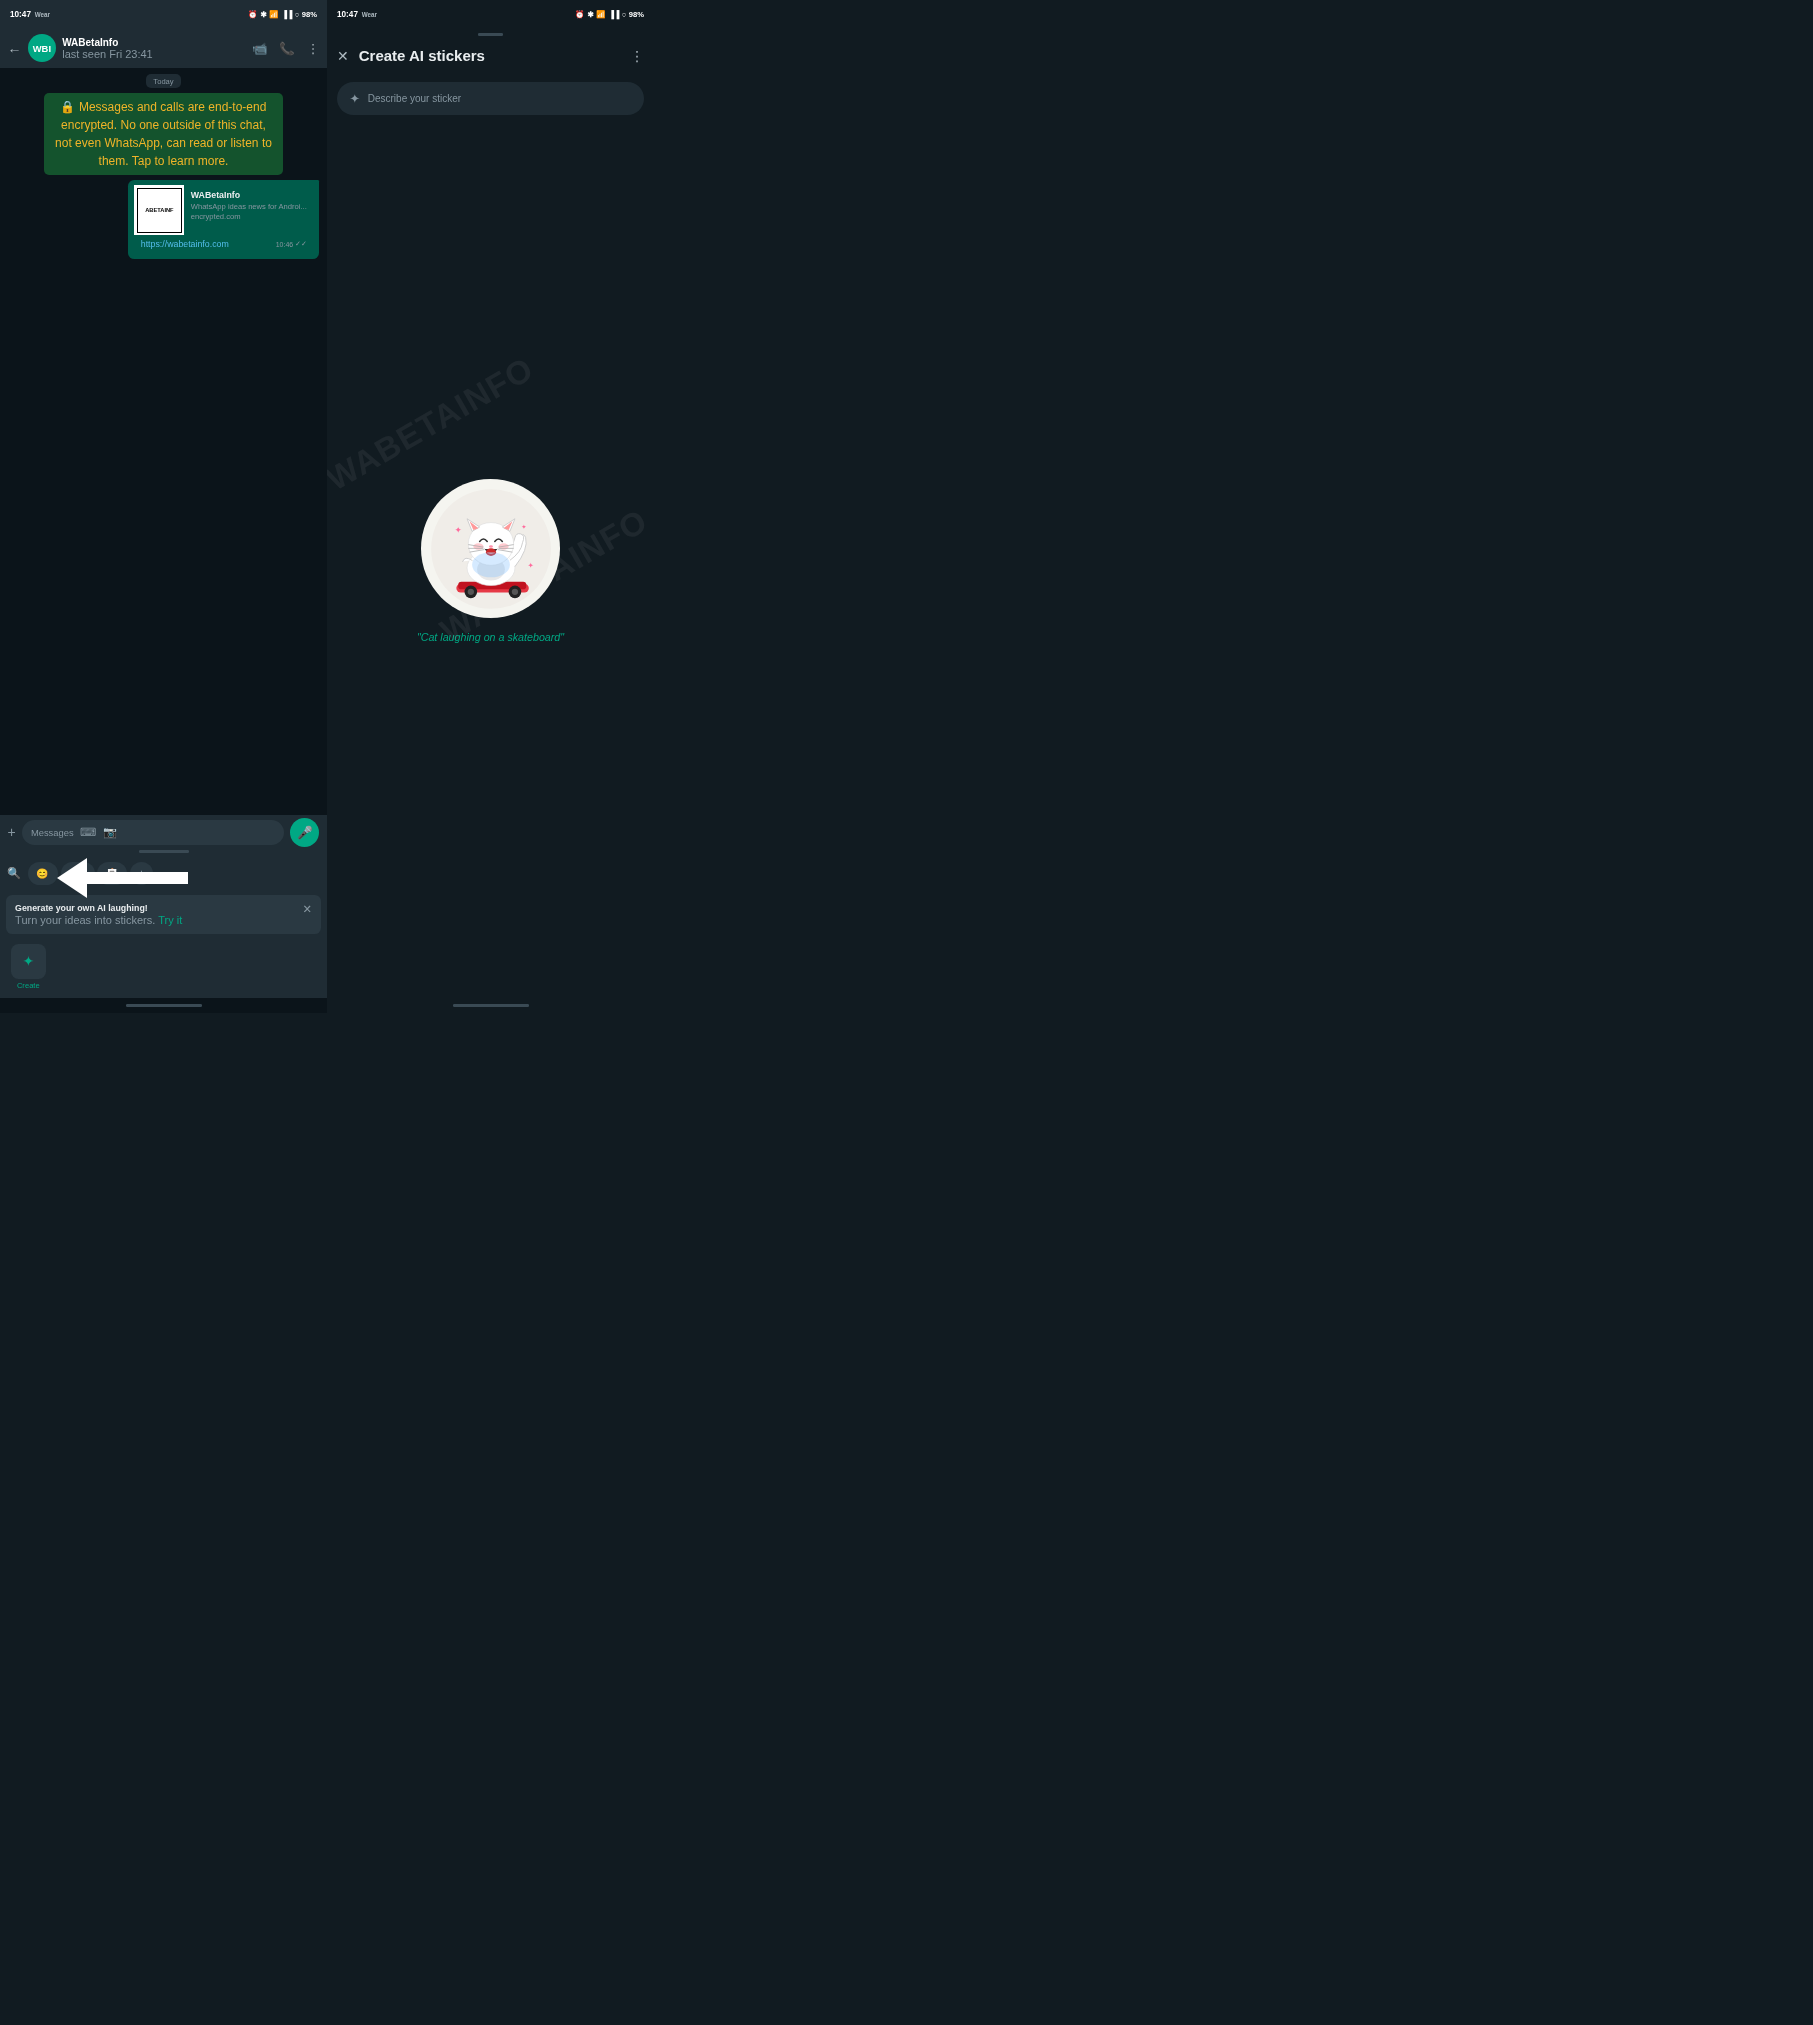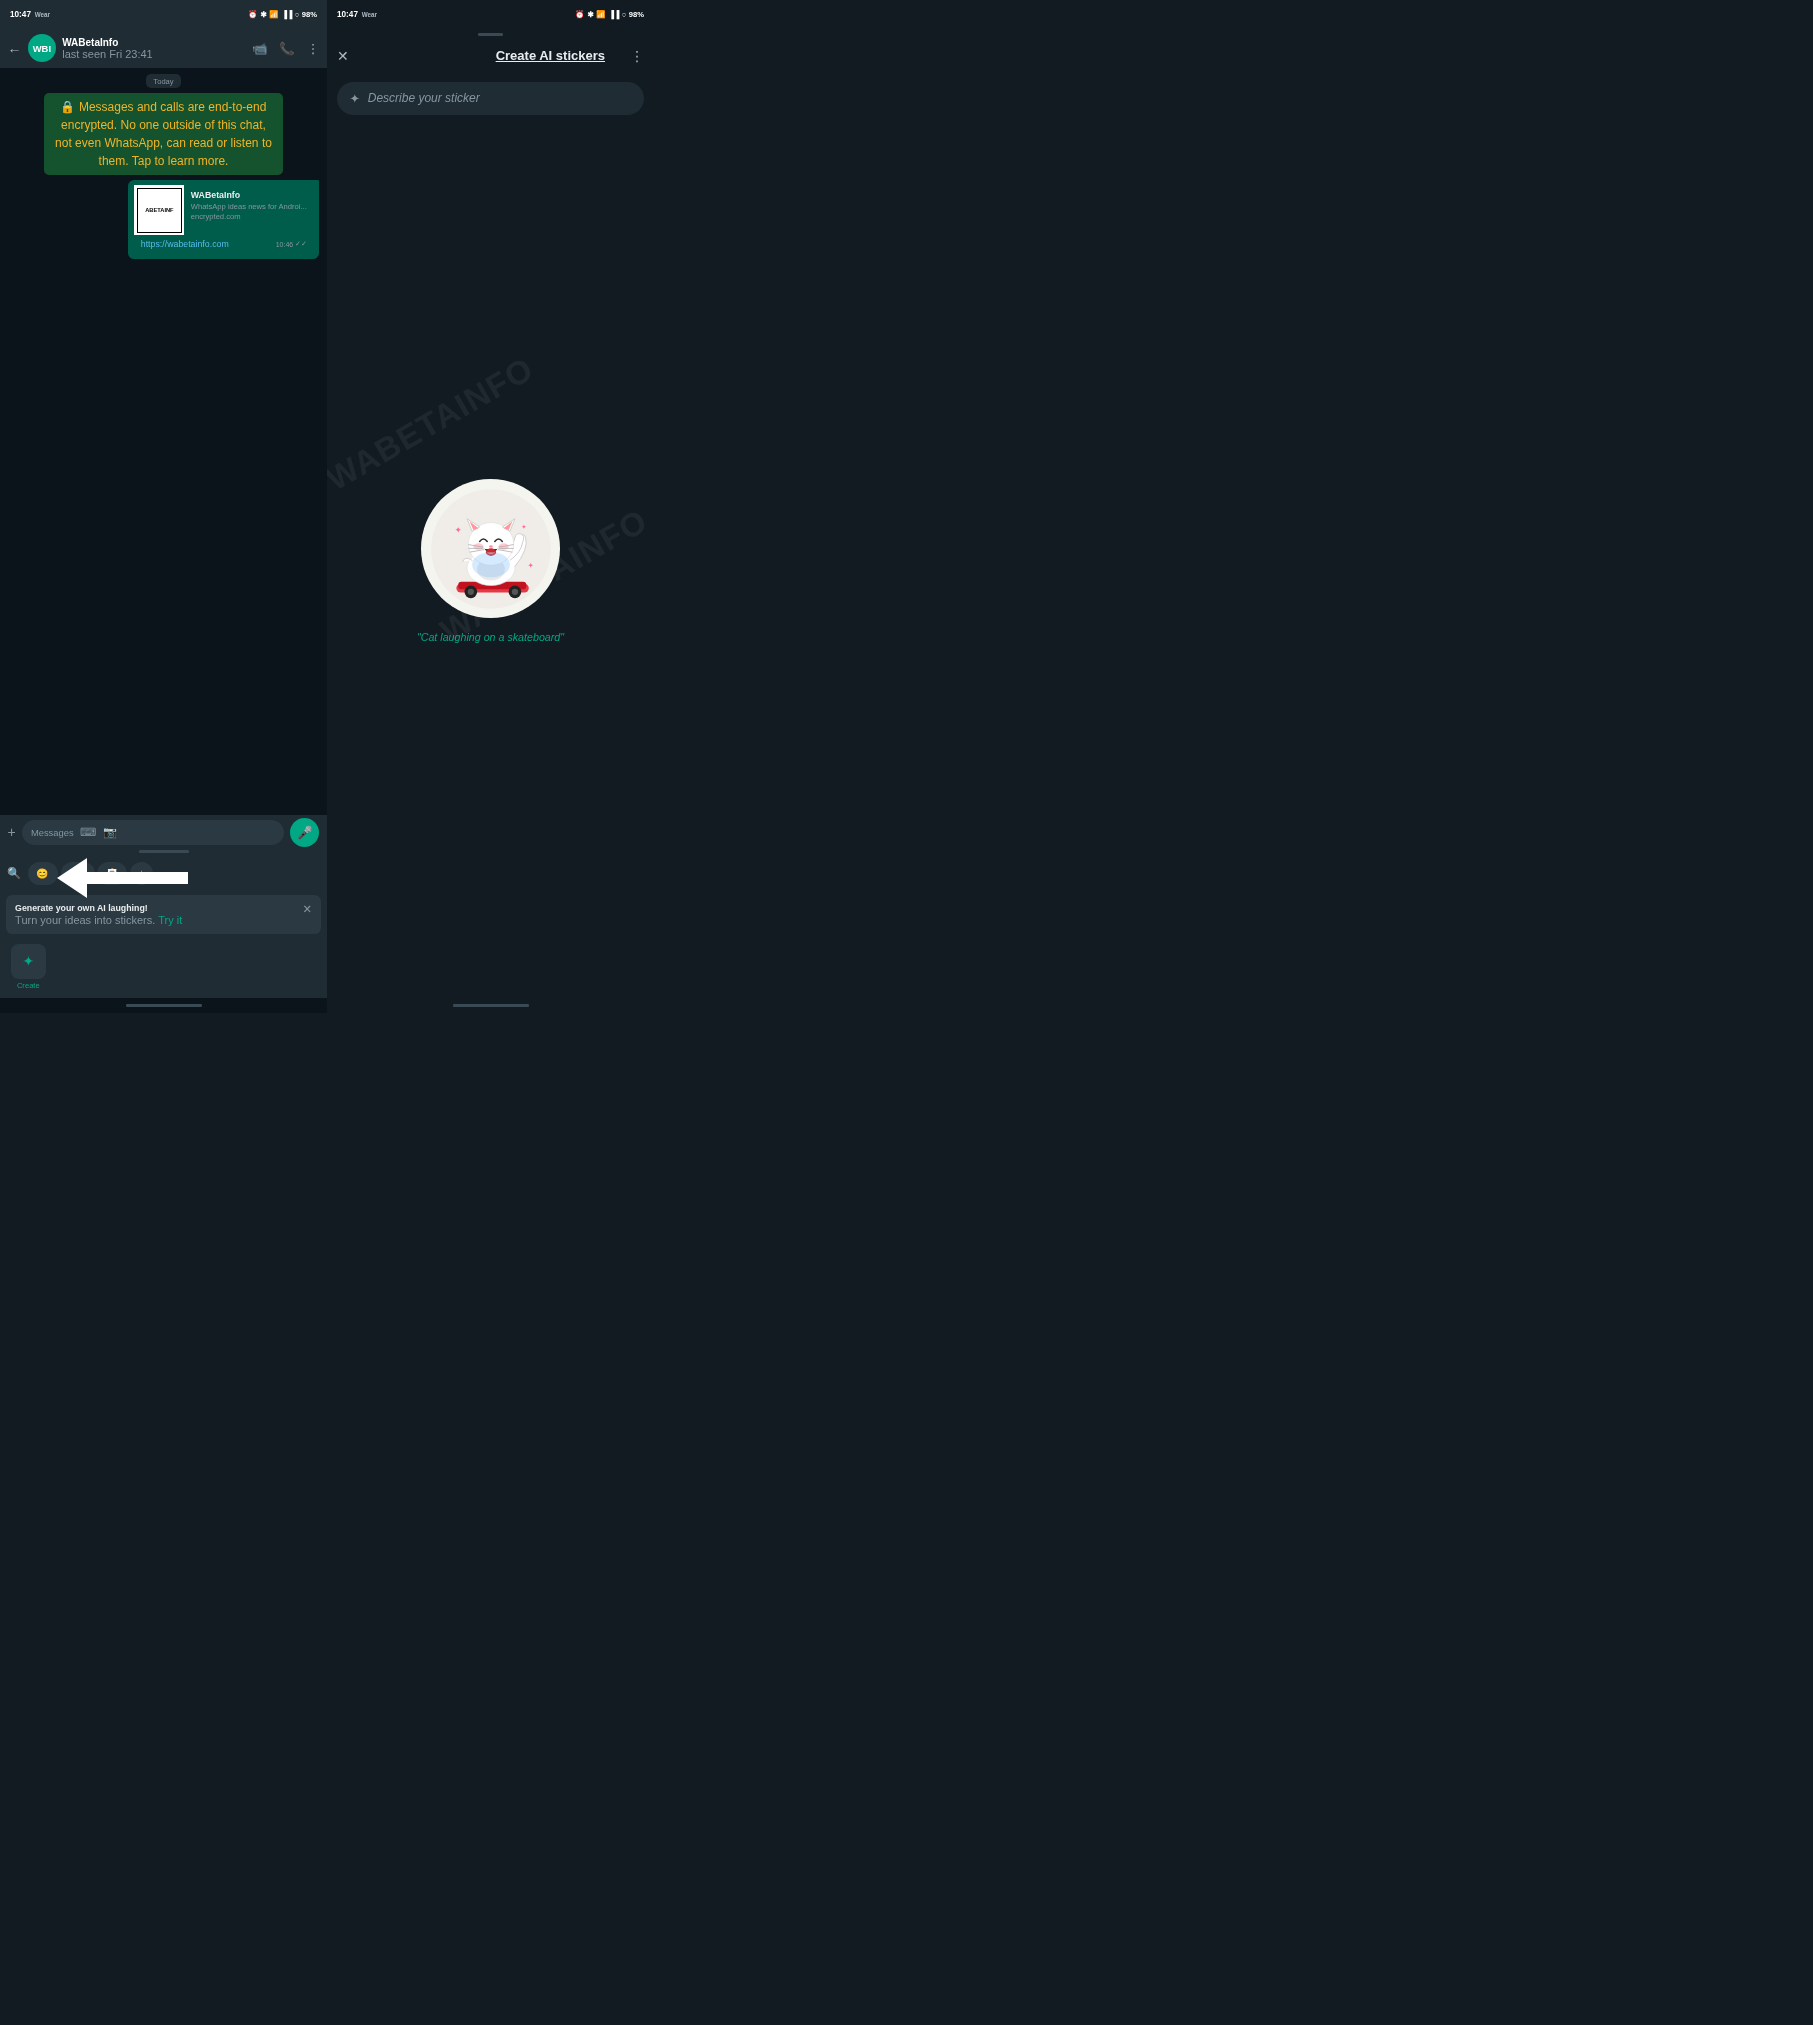--- a/index.html
+++ b/index.html
@@ -323,38 +323,38 @@
 
     
     .create-header {
       height: 35px;
       display: flex;
       align-items: center;
       padding: 0 10px;
       gap: 0;
     }
     .close-btn { color: #aebac1; font-size: 14px; margin-right: 10px; }
-    .create-title { flex: 1; text-align: right; color: #e9edef; font-size: 13px; font-weight: 700; margin-right: 25px; text-decoration: underline; }
+    .create-title { flex: 1; text-align: left; color: #e9edef; font-size: 15px; font-weight: 700; margin-right: 25px; }
     .more-btn { color: #aebac1; font-size: 14px; }
 
     
     .describe-row {
       padding: 8.8px 10px;
     }
     .describe-input-box {
       background: #1f2c34;
       border-radius: 17.6px;
       height: 33px;
       display: flex;
       align-items: center;
       padding: 0 12.6px;
       gap: 7.6px;
     }
     .sparkle-icon { color: #8696a0; font-size: 12.6px; }
-    .describe-placeholder { color: #8696a0; font-size: 12px; flex: 1; font-style: italic; }
+    .describe-placeholder { color: #8696a0; font-size: 10px; flex: 1; }
 
     
     .sticker-preview-area {
       flex: 1;
       display: flex;
       flex-direction: column;
       align-items: center;
       justify-content: center;
       gap: 12.6px;
       padding: 12.6px;

